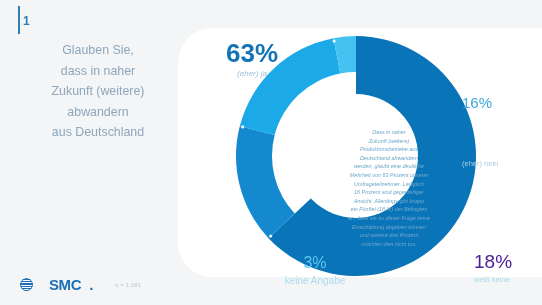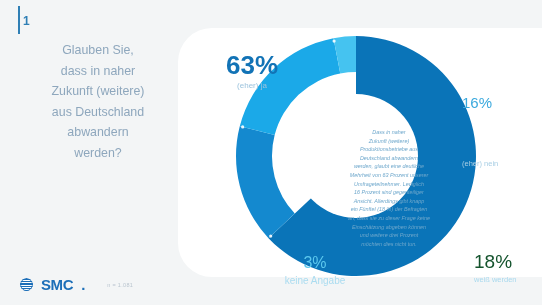--- a/index.html
+++ b/index.html
@@ -35,43 +35,43 @@
   .question span{display:block;white-space:nowrap;text-align:center;}
 
   
   .logo-wrap{position:absolute;left:20px;top:276px;display:flex;align-items:center;gap:8px;}
   .logo-mark{width:13px;height:13px;border-radius:50%;
     background:
       repeating-linear-gradient(#ffffff 0 1px, #1d6fb8 1px 2.2px);
     border:0;display:inline-block;position:relative;overflow:hidden;}
   .logo-mark:after{content:"";position:absolute;inset:0;border-radius:50%;
     box-shadow:inset 0 0 0 1px #1d6fb8;}
-  .logo-text{font-size:15px;font-weight:bold;color:#1d6fb8;letter-spacing:-0.4px;line-height:1;}
+  .logo-text{font-size:15px;font-weight:bold;color:#1d6fb8;letter-spacing:-0.4px;line-height:1;margin-left:8px;}
   .logo-dot{font-size:15px;font-weight:bold;color:#1d6fb8;}
   .sample-note{font-size:5.5px;color:#b9c5cf;margin-left:14px;letter-spacing:.3px;}
 
   
   .chart{position:absolute;left:232px;top:32px;width:248px;height:248px;}
   .chart svg{display:block;}
 
   
   .lbl{position:absolute;text-align:center;}
   .lbl .pct{font-weight:bold;line-height:1;}
   .lbl .sub{display:block;margin-top:4px;line-height:1;}
 
-  .lbl-ja{left:206px;top:52px;width:92px;}
+  .lbl-ja{left:206px;top:40px;width:92px;}
   .lbl-ja .pct{font-size:26px;color:#1273b6;}
-  .lbl-ja .sub{font-size:8px;color:#9cc3dd;}
+  .lbl-ja .sub{font-size:8px;color:#9cc3dd;font-style:italic;}
 
   .lbl-nein{left:462px;top:94px;width:76px;text-align:left;}
   .lbl-nein .pct{font-size:15px;color:#3ba9dd;font-weight:400;}
   .lbl-nein .sub{font-size:7.5px;color:#a8cee4;margin-top:48px;}
 
   .lbl-weiss{left:474px;top:252px;width:68px;text-align:left;}
-  .lbl-weiss .pct{font-size:19px;color:#14532d;font-weight:400;}
+  .lbl-weiss .pct{font-size:19px;color:#4c1d95;font-weight:400;}
   .lbl-weiss .sub{font-size:7.5px;color:#a9d9ee;}
 
   .lbl-keine{left:272px;top:254px;width:86px;}
   .lbl-keine .pct{font-size:16px;color:#5cc8ee;font-weight:400;}
   .lbl-keine .sub{font-size:10px;color:#aadcf0;}
 
   
   .center-text{
     position:absolute;left:332px;top:128px;width:114px;
     text-align:center;font-style:italic;
@@ -87,23 +87,22 @@
   <div class="card"></div>
   <div class="card-bleed"></div>
 
   <div class="accent-bar"></div>
   <div class="slide-num">1</div>
 
   <div class="question">
     <span>Glauben Sie,</span>
     <span>dass in naher</span>
     <span>Zukunft (weitere)</span>
+    <span>abwandern</span>
     <span>aus Deutschland</span>
-    <span>abwandern</span>
-    <span>werden?</span>
   </div>
 
   <div class="chart">
     <svg width="248" height="248" viewBox="0 0 248 248">
 
       <path fill="#0a74b8" d="M 124 124 L 124 4 A 120 120 0 1 1 36.52 206.15 Z"></path>
 
       <g id="ring-layer">
           <path d="M 36.52 206.15 A 120 120 0 0 1 7.77 94.16 L 42.64 103.11 A 84 84 0 0 0 62.77 181.5 Z" fill="#1489cf"></path>
           <path d="M 7.77 94.16 A 120 120 0 0 1 101.51 6.13 L 108.26 41.49 A 84 84 0 0 0 42.64 103.11 Z" fill="#1ba9e8"></path>
@@ -120,21 +119,21 @@
   <div class="lbl lbl-ja">
     <span class="pct">63%</span>
     <span class="sub">(eher) ja</span>
   </div>
   <div class="lbl lbl-nein">
     <span class="pct">16%</span>
     <span class="sub">(eher) nein</span>
   </div>
   <div class="lbl lbl-weiss">
     <span class="pct">18%</span>
-    <span class="sub">weiß werden</span>
+    <span class="sub">weiß keine</span>
   </div>
   <div class="lbl lbl-keine">
     <span class="pct">3%</span>
     <span class="sub">keine Angabe</span>
   </div>
 
   <div class="center-text">
     <span>Dass in naher</span>
     <span>Zukunft (weitere)</span>
     <span>Produktionsbetriebe aus</span>

